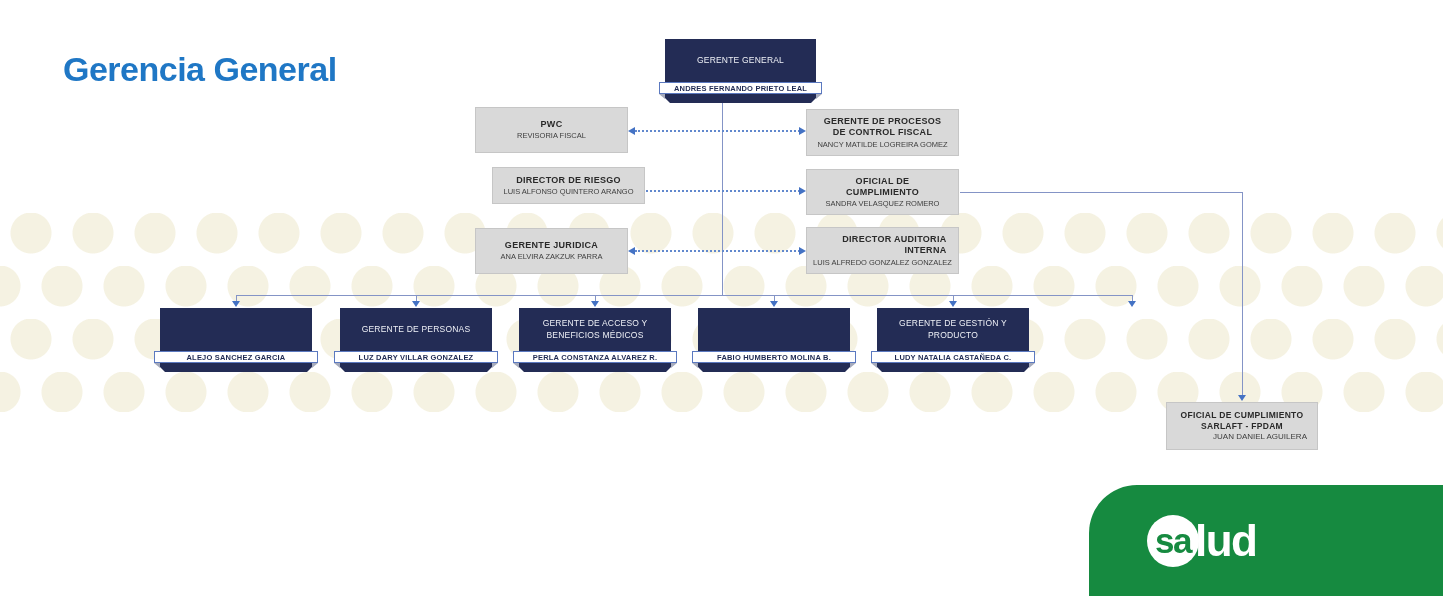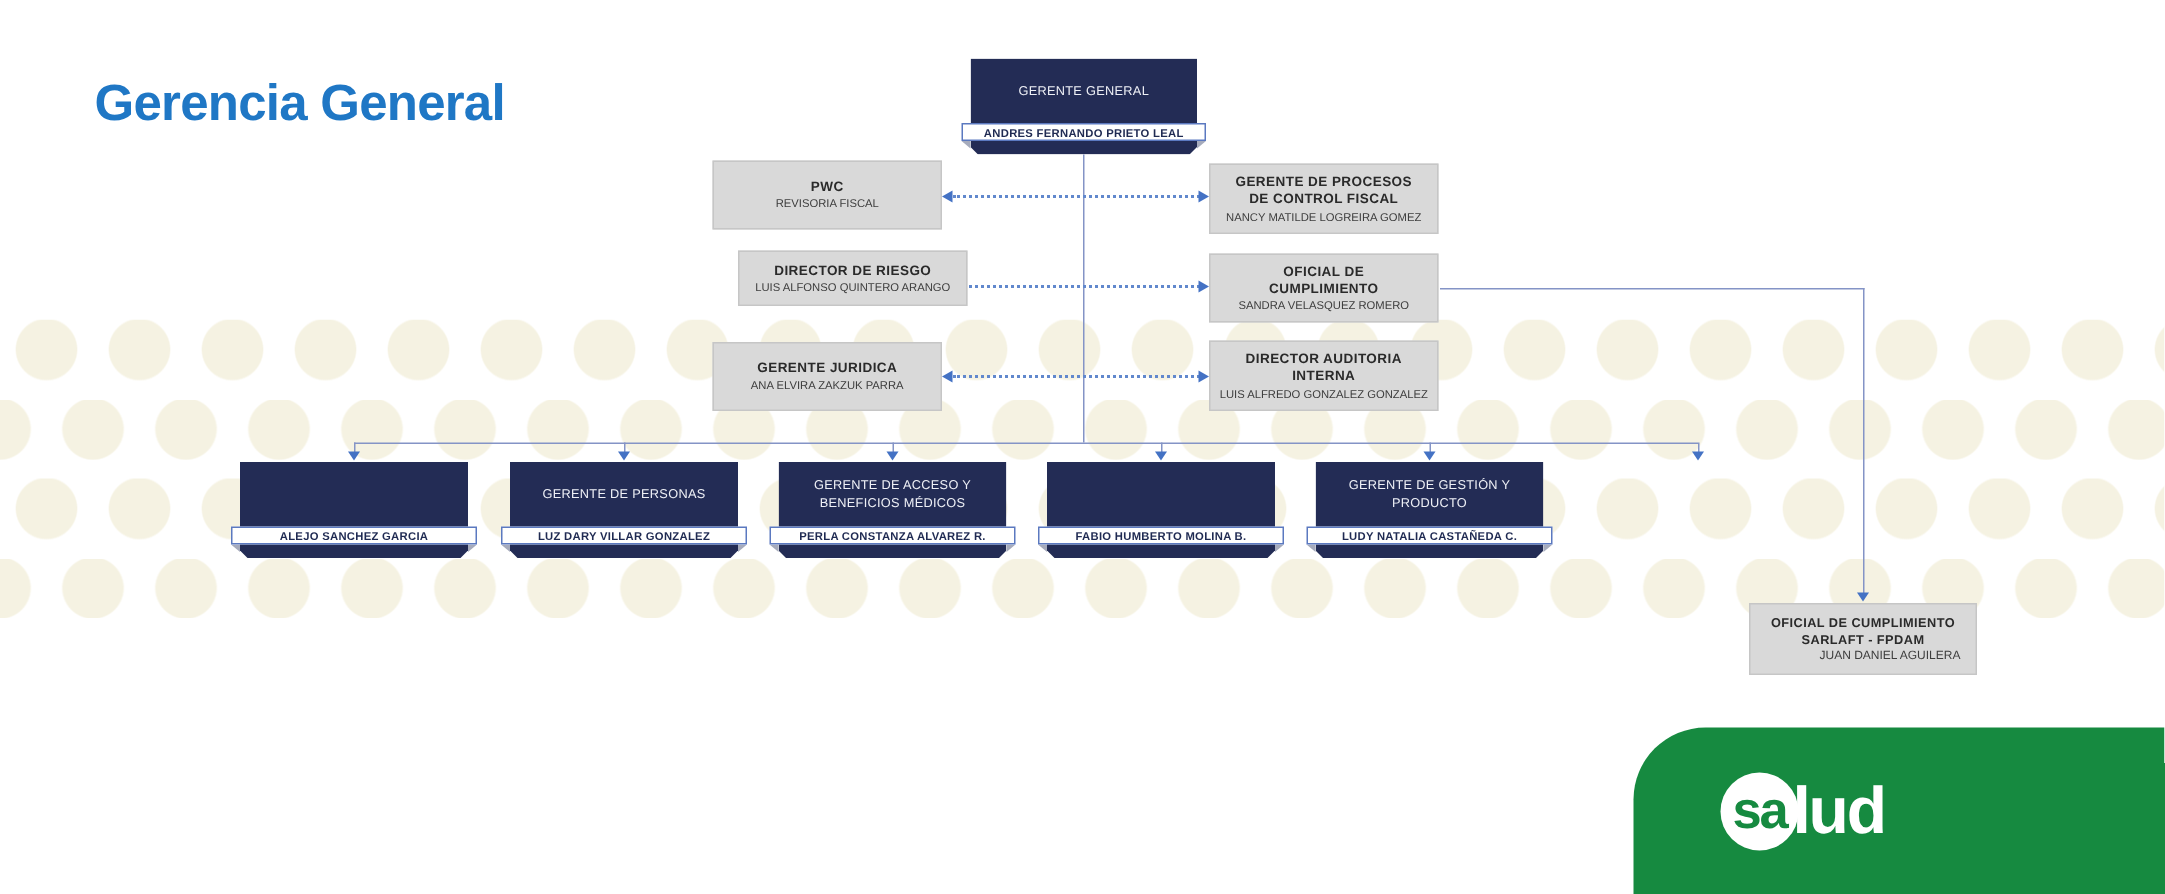--- a/index.html
+++ b/index.html
@@ -106,21 +106,21 @@
   <div class="arr-right" style="left:799px; top:187px;"></div>
 
   <div class="dotline" style="left:635px; top:250px; width:165px;"></div>
   <div class="arr-left" style="left:628px; top:247px;"></div>
   <div class="arr-right" style="left:799px; top:247px;"></div>
 
   <div class="hline" style="left:960px; top:192px; width:283px;"></div>
   <div class="vline" style="left:1242px; top:192px; height:204px;"></div>
   <div class="arr-down" style="left:1238px; top:395px;"></div>
 
-  <div class="navy-box" style="left:647px; top:39px; width:151px;">
+  <div class="navy-box" style="left:665px; top:39px; width:151px;">
     <div class="navy-bg"></div>
     <div class="navy-title">GERENTE GENERAL</div>
     <div class="fold-l"></div>
     <div class="fold-r"></div>
     <div class="name-plate">ANDRES FERNANDO PRIETO LEAL</div>
   </div>
 
   <div class="gray-box" style="left:475px; top:107px; height:46px;">
     <div class="gray-title">PWC</div>
     <div class="gray-name">REVISORIA FISCAL</div>
@@ -135,21 +135,21 @@
   </div>
 
   <div class="gray-box" style="left:806px; top:109px; height:47px;">
     <div class="gray-title">GERENTE DE PROCESOS DE CONTROL FISCAL</div>
     <div class="gray-name">NANCY MATILDE LOGREIRA GOMEZ</div>
   </div>
   <div class="gray-box" style="left:806px; top:169px; height:46px;">
     <div class="gray-title">OFICIAL DE CUMPLIMIENTO</div>
     <div class="gray-name">SANDRA VELASQUEZ ROMERO</div>
   </div>
-  <div class="gray-box" style="left:806px; top:227px; height:47px;">
+  <div class="gray-box" style="left:806px; top:227px; height:47px;text-align:right;">
     <div class="gray-title">DIRECTOR AUDITORIA INTERNA</div>
     <div class="gray-name">LUIS ALFREDO GONZALEZ GONZALEZ</div>
   </div>
 
   <div class="navy-box" style="left:160px; top:308px;">
     <div class="navy-bg"></div>
     <div class="fold-l"></div>
     <div class="fold-r"></div>
     <div class="name-plate">ALEJO SANCHEZ GARCIA</div>
   </div>

